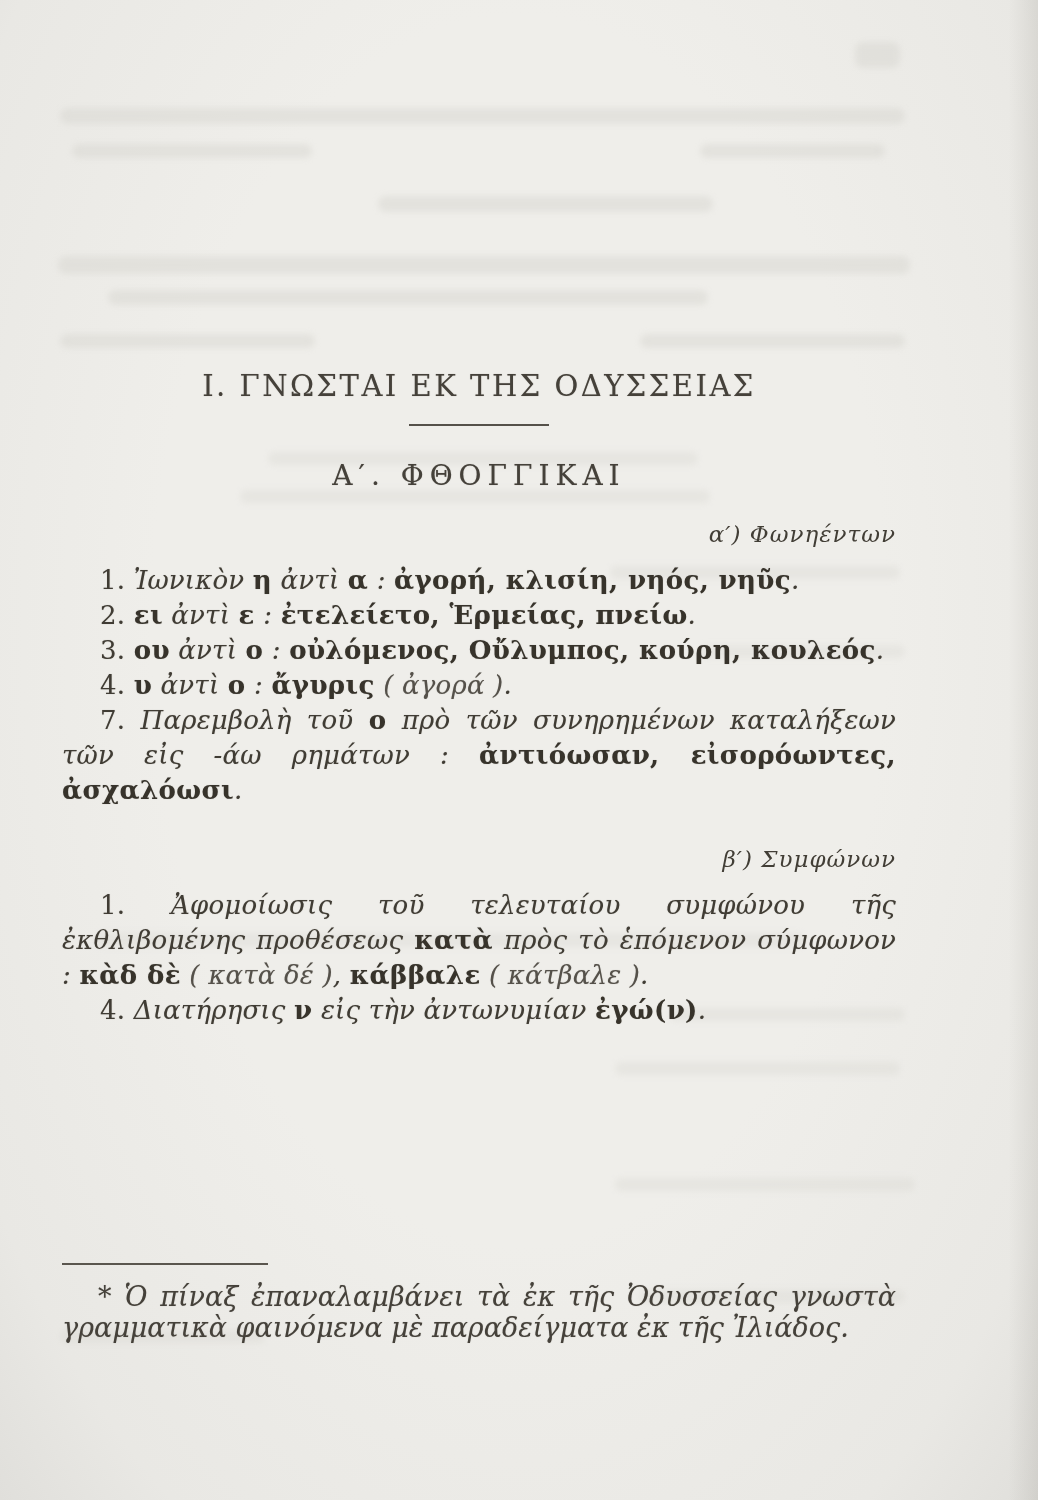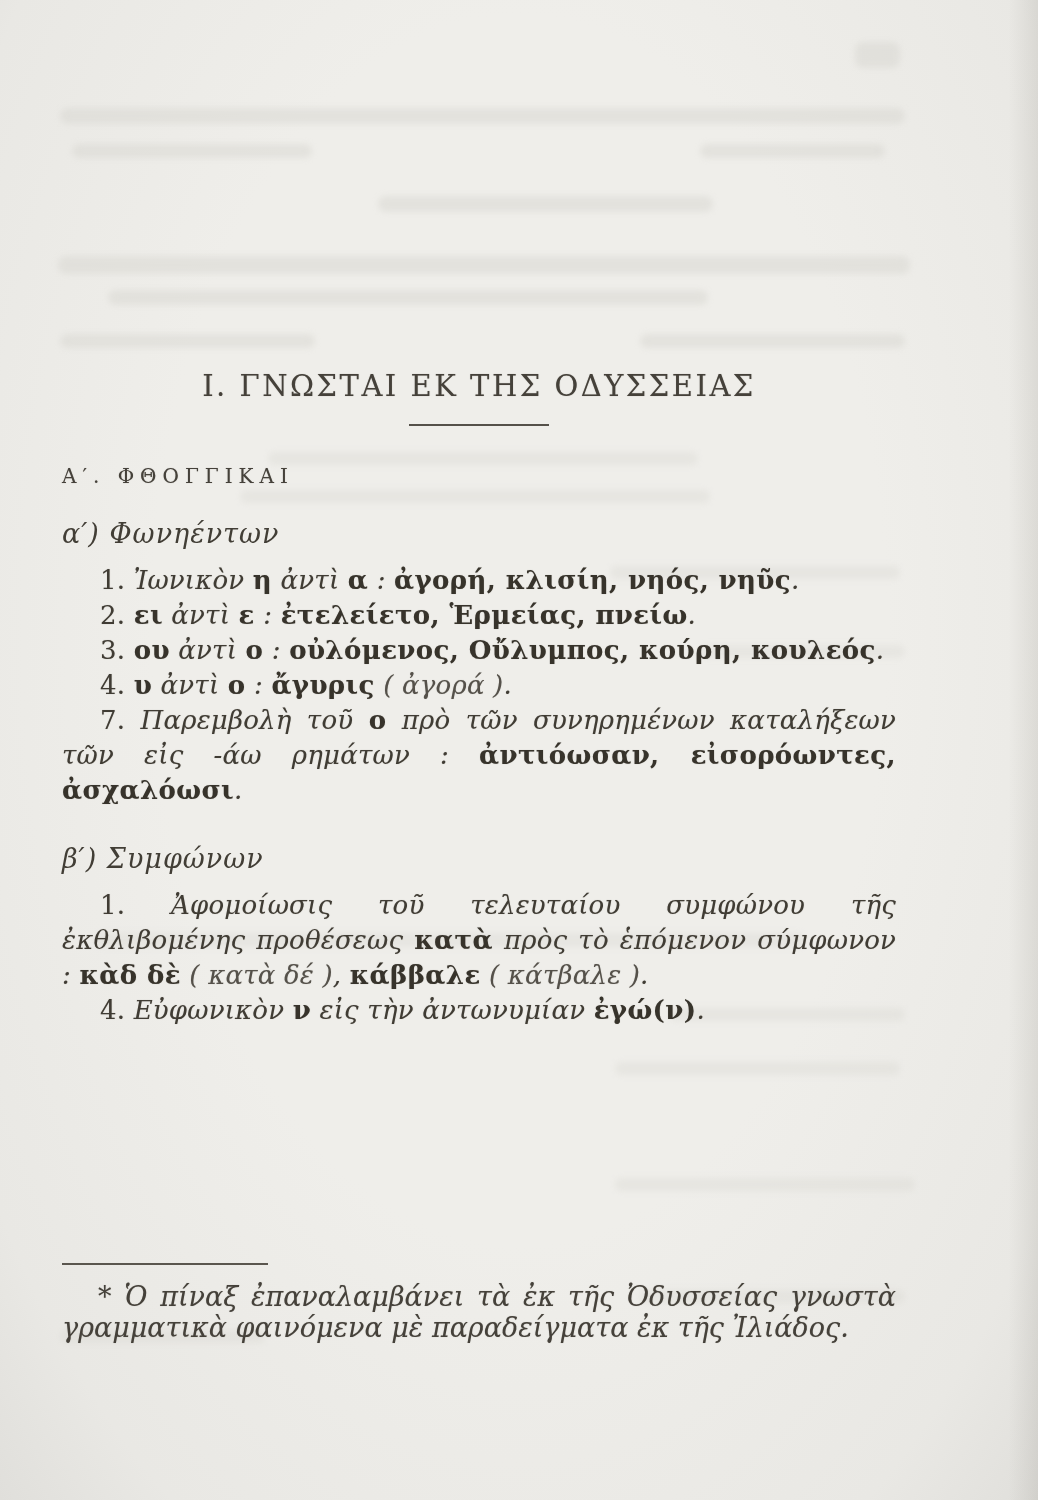--- a/index.html
+++ b/index.html
@@ -52,35 +52,35 @@
 
   .title-rule {
     width: 140px;
     margin: 17px auto 0 auto;
     border: none;
     border-top: 2px solid #55514a;
   }
 
   .section-heading {
     margin: 33px 0 0 0;
-    text-align: left;
+    text-align: center;
     font-weight: 400;
-    font-size: 20px;
+    font-size: 28px;
     line-height: 34px;
     letter-spacing: 6px;
     color: #45413a;
     text-shadow: 0 0 1px rgba(60,55,45,0.35);
   }
 
   .subheading {
     margin: 23px 0 0 0;
-    text-align: left;
+    text-align: right;
     font-weight: 400;
     font-style: italic;
-    font-size: 27px;
+    font-size: 23px;
     line-height: 36px;
     letter-spacing: 1px;
     color: #423e36;
   }
   .subheading.second { margin-top: 33px; }
 
   .items { margin-top: 11px; }
   .items.second { margin-top: 11px; }
 
   .item {
@@ -163,21 +163,21 @@
       <p class="item"><span class="seg-r">2. </span><span class="seg-b">ει</span><span class="seg-n"> ἀντὶ </span><span class="seg-b">ε</span><span class="seg-n"> : </span><span class="seg-b">ἐτελείετο, Ἑρμείας, πνείω</span><span class="seg-n">.</span></p>
       <p class="item"><span class="seg-r">3. </span><span class="seg-b">ου</span><span class="seg-n"> ἀντὶ </span><span class="seg-b">ο</span><span class="seg-n"> : </span><span class="seg-b">οὐλόμενος, Οὔλυμπος, κούρη, κουλεός</span><span class="seg-n">.</span></p>
       <p class="item"><span class="seg-r">4. </span><span class="seg-b">υ</span><span class="seg-n"> ἀντὶ </span><span class="seg-b">ο</span><span class="seg-n"> : </span><span class="seg-b">ἄγυρις</span><span class="seg-n"> </span><span class="seg-i">( ἀγορά )</span><span class="seg-n">.</span></p>
       <p class="item"><span class="seg-r">7. </span><span class="seg-n">Παρεμβολὴ τοῦ </span><span class="seg-b">ο</span><span class="seg-n"> πρὸ τῶν συνηρημένων καταλήξεων τῶν εἰς -άω ρημάτων : </span><span class="seg-b">ἀντιόωσαν, εἰσορόωντες, ἀσχαλόωσι</span><span class="seg-n">.</span></p>
     </div>
 
     <h3 class="subheading second">β′) Συμφώνων</h3>
 
     <div class="items second">
       <p class="item"><span class="seg-r">1. </span><span class="seg-n">Ἀφομοίωσις τοῦ τελευταίου συμφώνου τῆς ἐκθλιβομένης προθέσεως </span><span class="seg-b">κατὰ</span><span class="seg-n"> πρὸς τὸ ἑπόμενον σύμφωνον : </span><span class="seg-b">κὰδ δὲ</span><span class="seg-n"> </span><span class="seg-i">( κατὰ δέ )</span><span class="seg-n">, </span><span class="seg-b">κάββαλε</span><span class="seg-n"> </span><span class="seg-i">( κάτβαλε )</span><span class="seg-n">.</span></p>
-      <p class="item"><span class="seg-r">4. </span><span class="seg-n">Εὐφωνικὸν </span><span class="seg-b">ν</span><span class="seg-n"> εἰς τὴν ἀντωνυμίαν </span><span class="seg-b">ἐγώ(ν)</span><span class="seg-n">.</span></p>
+      <p class="item"><span class="seg-r">4. </span><span class="seg-n">Διατήρησις </span><span class="seg-b">ν</span><span class="seg-n"> εἰς τὴν ἀντωνυμίαν </span><span class="seg-b">ἐγώ(ν)</span><span class="seg-n">.</span></p>
     </div>
 
     <div class="footnote-wrap">
       <hr class="footnote-rule">
       <p class="footnote"><span class="seg-n">* Ὁ πίναξ ἐπαναλαμβάνει τὰ ἐκ τῆς Ὀδυσσείας γνωστὰ γραμματικὰ φαινόμενα μὲ παραδείγματα ἐκ τῆς Ἰλιάδος.</span></p>
     </div>
 
   </main>
 </div>
 

